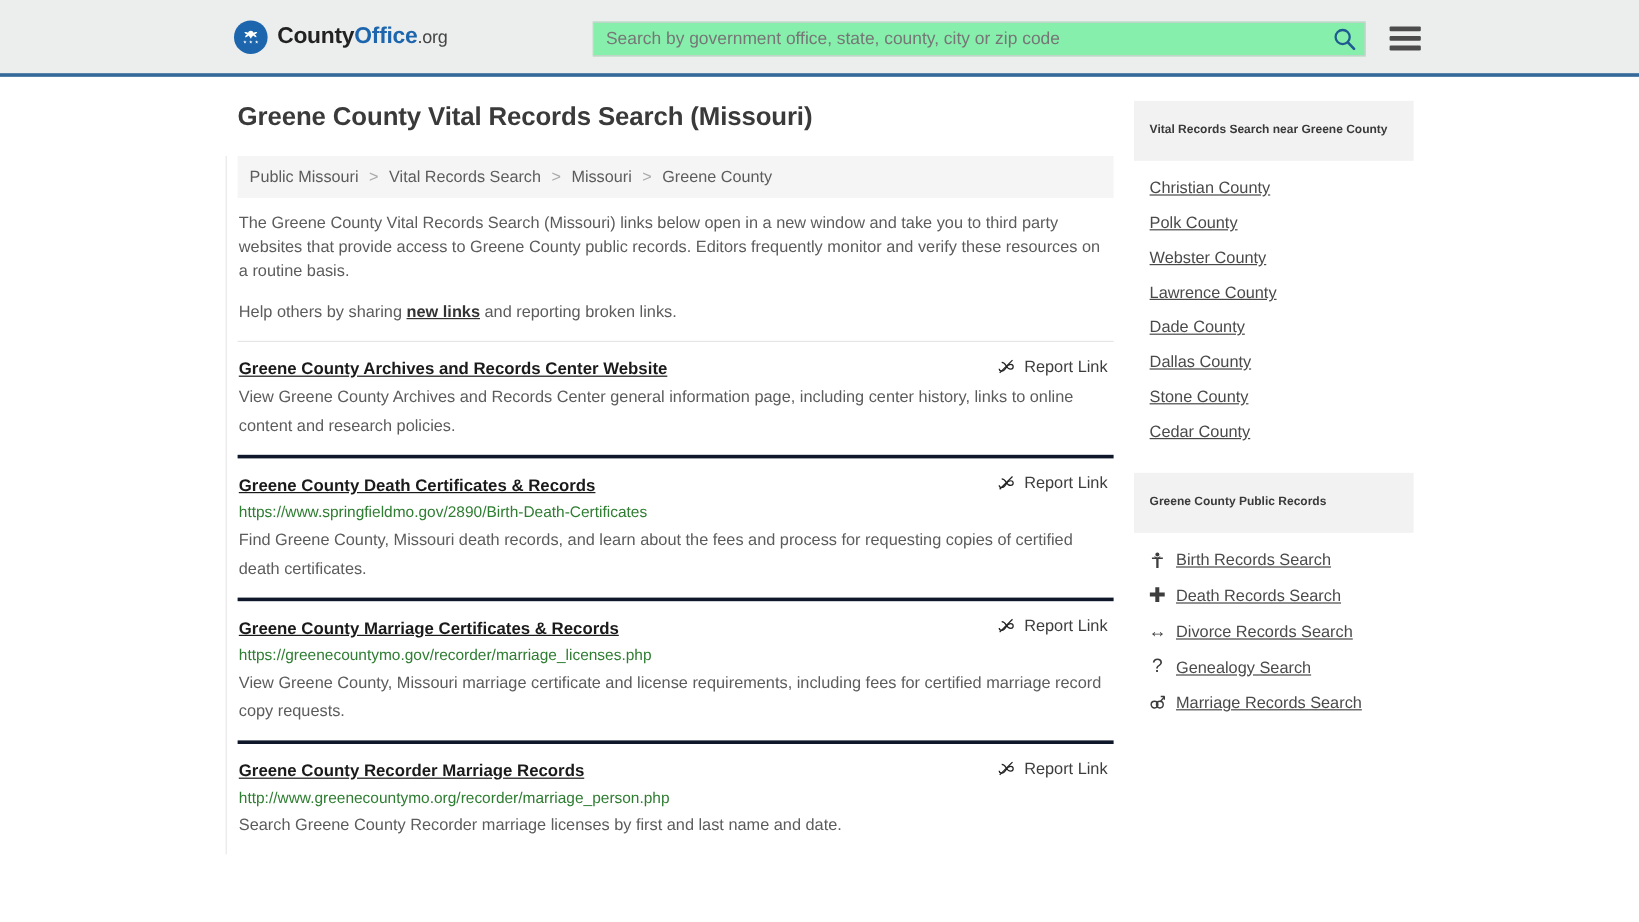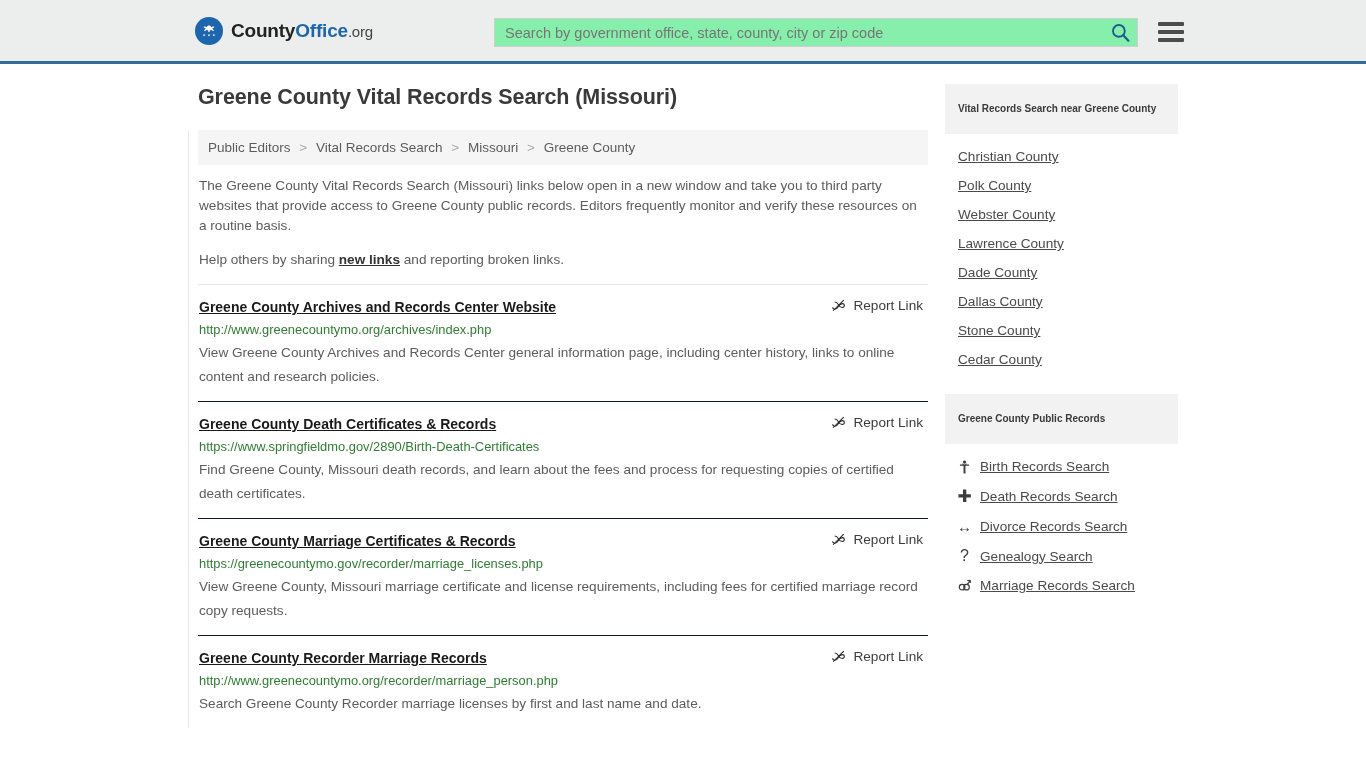--- a/index.html
+++ b/index.html
@@ -147,21 +147,21 @@
     padding-left: 1px;
   }
   .intro p a {
     color: #333;
     font-weight: bold;
     text-decoration: underline;
   }
 
   
   .result {
-    border-top: 1px solid #0f172a;
+    border-top: 3px solid #0f172a;
     padding: 13px 0 12px 1px;
   }
   .result:first-of-type { border-top: 1px solid #e6e6e6; }
   .result-head {
     display: flex;
     align-items: flex-start;
     justify-content: space-between;
   }
   .result-title {
     font-size: 14px;
@@ -267,21 +267,21 @@
 
 <div class="page">
   <div class="container">
 
     <div class="main-col">
       <h1 class="page-title">Greene County Vital Records Search (Missouri)</h1>
 
       <div class="content-box">
 
         <div class="breadcrumb">
-          <a>Public Editors</a>
+          <a>Public Missouri</a>
           <span class="sep">&gt;</span>
           <a>Vital Records Search</a>
           <span class="sep">&gt;</span>
           <a>Missouri</a>
           <span class="sep">&gt;</span>
           <a>Greene County</a>
         </div>
 
         <div class="intro">
           <p>The Greene County Vital Records Search (Missouri) links below open in a new window and take you to third party websites that provide access to Greene County public records. Editors frequently monitor and verify these resources on a routine basis.</p>
@@ -293,21 +293,20 @@
               <div class="result-head">
                 <a class="result-title">Greene County Archives and Records Center Website</a>
                 <span class="report-link">
                   <svg class="broken-icon" width="15" height="15" viewBox="0 0 16 16">
                     <path d="M3 3.3 C4.6 3.3 6 4.6 6.9 6.2 C7.8 7.8 9.2 9.2 11 9.2 C12.3 9.2 13.2 8.3 13.2 7.1 C13.2 5.9 12.3 5 11 5 C9.2 5 7.8 6.4 6.9 8 C6 9.6 4.6 11 3 11 C1.7 11 0.8 10.1 0.8 8.9" fill="none" stroke="#222" stroke-width="1.1" transform="translate(1,1)"></path>
                     <line x1="2.2" y1="13.6" x2="13.6" y2="2.2" stroke="#222" stroke-width="1.1"></line>
                   </svg>
                   <span>Report Link</span>
                 </span>
               </div>
-              <div class="result-url">http://www.greenecountymo.org/archives/index.php</div>
               <div class="result-desc">View Greene County Archives and Records Center general information page, including center history, links to online content and research policies.</div>
             </div>
             <div class="result">
               <div class="result-head">
                 <a class="result-title">Greene County Death Certificates &amp; Records</a>
                 <span class="report-link">
                   <svg class="broken-icon" width="15" height="15" viewBox="0 0 16 16">
                     <path d="M3 3.3 C4.6 3.3 6 4.6 6.9 6.2 C7.8 7.8 9.2 9.2 11 9.2 C12.3 9.2 13.2 8.3 13.2 7.1 C13.2 5.9 12.3 5 11 5 C9.2 5 7.8 6.4 6.9 8 C6 9.6 4.6 11 3 11 C1.7 11 0.8 10.1 0.8 8.9" fill="none" stroke="#222" stroke-width="1.1" transform="translate(1,1)"></path>
                     <line x1="2.2" y1="13.6" x2="13.6" y2="2.2" stroke="#222" stroke-width="1.1"></line>
                   </svg>

